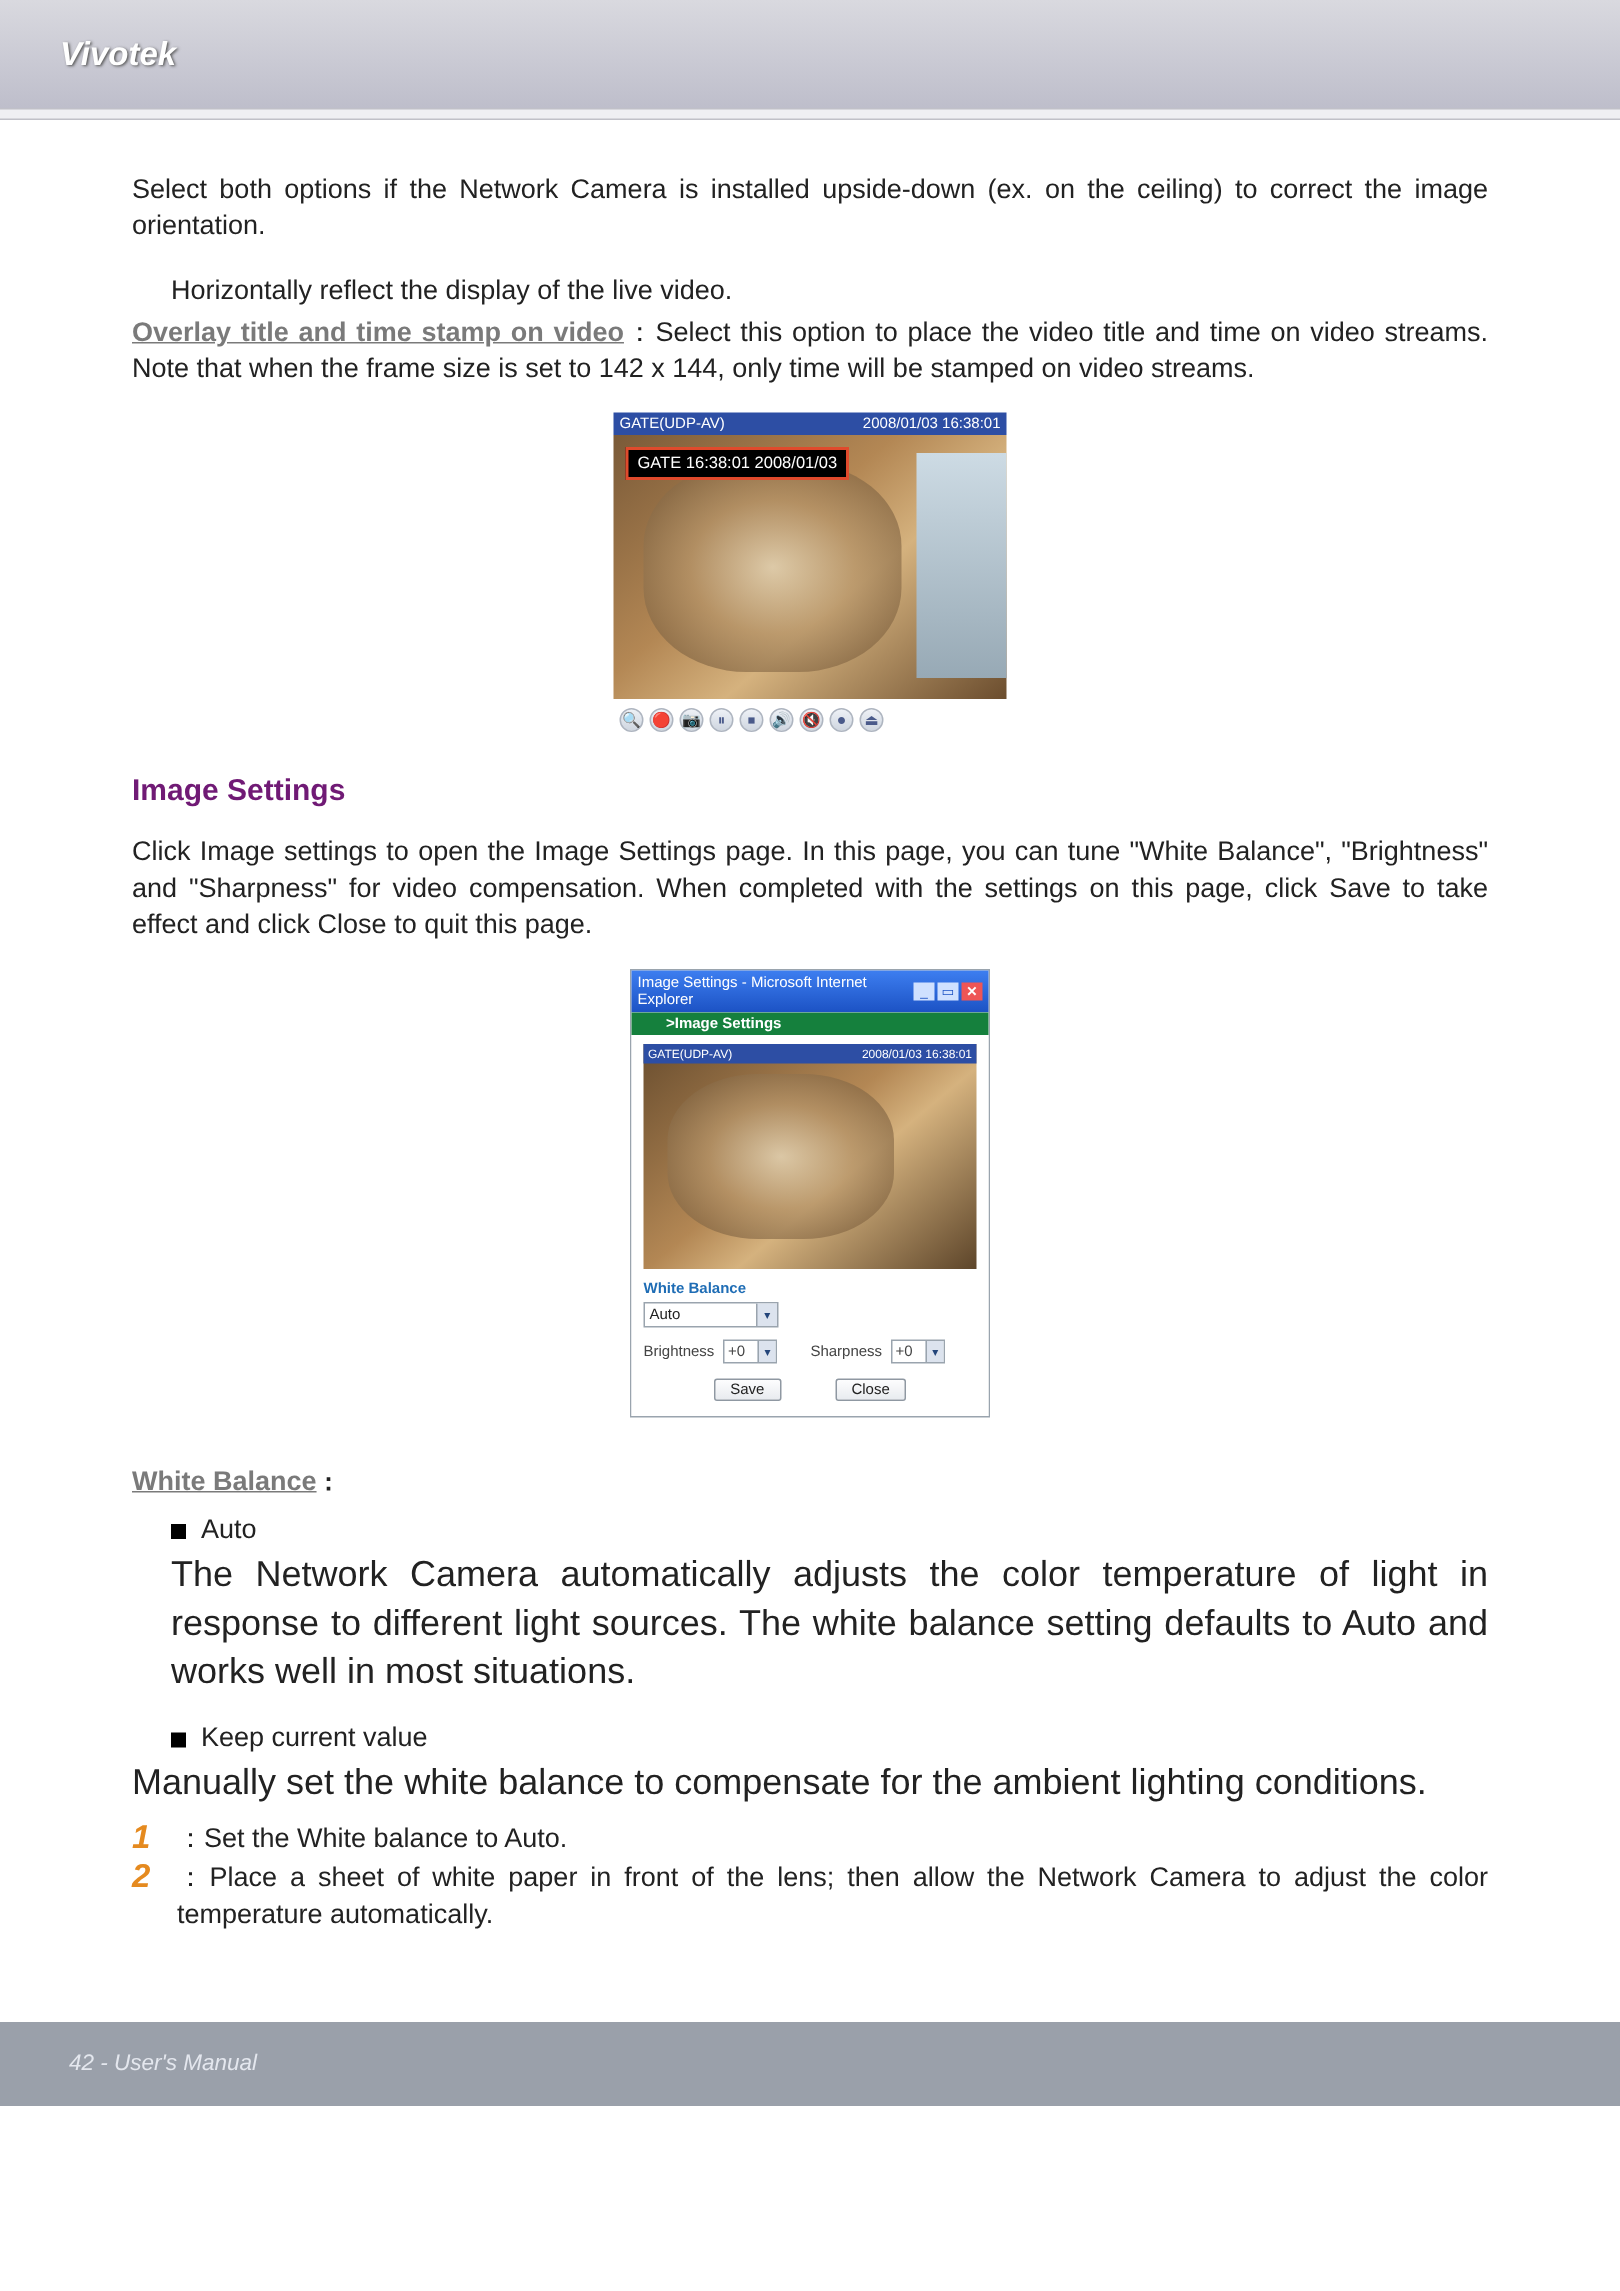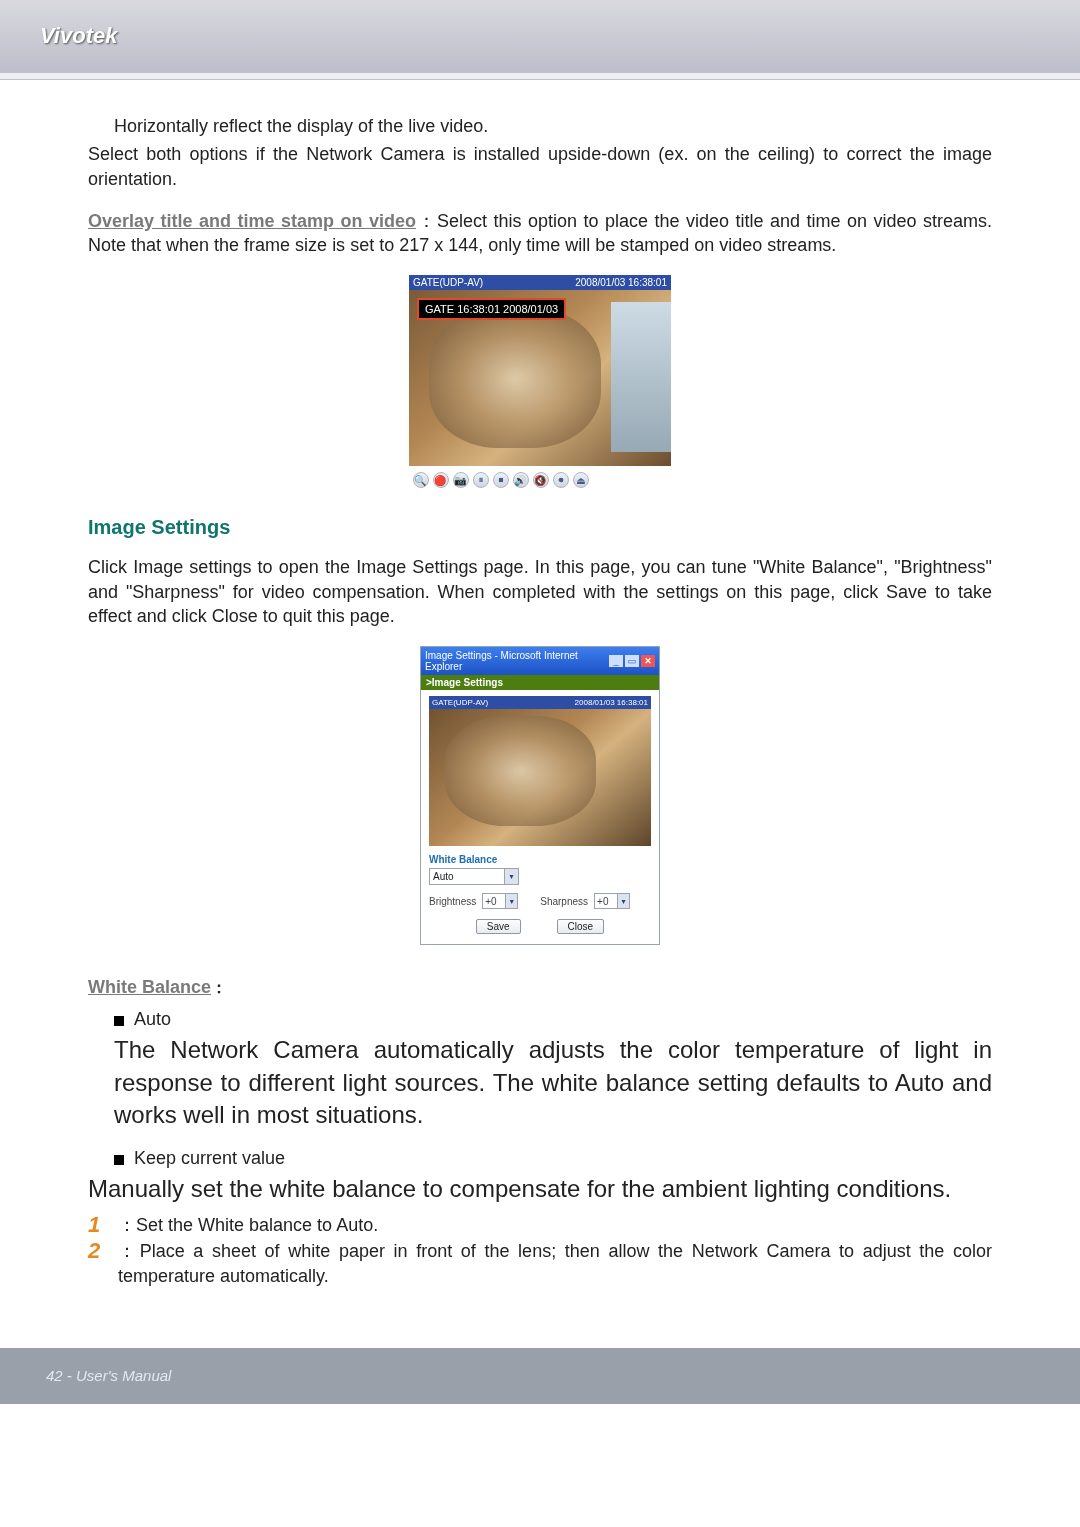--- a/index.html
+++ b/index.html
@@ -5,21 +5,21 @@
   * { margin:0; padding:0; box-sizing:border-box; }
   body { font-family: Arial, Helvetica, sans-serif; font-size:16px; background:#fff; width:1080px; }
   .topbar { background:linear-gradient(#d9d9df,#bebecb); height:72px; display:flex; align-items:center; padding:16px 40px; }
   .brand { color:#fff; font-weight:bold; font-style:italic; font-size:22px; text-shadow:1px 1px 2px #555; }
   .thinbar { height:8px; background:#efeff3; border-top:1px solid #c0c0c8; border-bottom:1px solid #c0c0c8; }
   .page { padding:30px 88px 0 88px; color:#222; }
   .indent { padding-left:26px; }
   .para { margin:4px 0 18px 0; font-size:18px; line-height:1.35; text-align:justify; }
   .para-small-gap { margin-bottom:4px; }
   .overlay-label { color:#7a7a7a; font-weight:bold; text-decoration:underline; }
-  .sec-title { color:#0f766e; font-weight:bold; font-size:20px; margin:22px 0 16px 0; }
+  .sec-title { color:#701a75; font-weight:bold; font-size:20px; margin:22px 0 16px 0; }
   .sub-label { color:#7a7a7a; font-weight:bold; text-decoration:underline; font-size:18px; }
   .colon { font-weight:bold; }
   .bullet-row { display:flex; align-items:flex-start; gap:10px; margin:4px 0 4px 0; }
   .bullet-sq { width:10px; height:10px; background:#000; margin-top:7px; flex:none; }
   .bullet-text { font-size:18px; }
   .sub-para { font-size:24px; line-height:1.35; text-align:justify; margin:0 0 16px 0; }
   .step-row { display:flex; gap:10px; align-items:flex-start; margin:2px 0; }
   .step-num { color:#e58a1f; font-weight:bold; font-size:22px; font-style:italic; width:20px; flex:none; line-height:1.1; font-family:Arial, sans-serif; }
   .step-text { font-size:18px; line-height:1.35; text-align:justify; flex:1; }
   .footerbar { background:#9aa0aa; height:56px; margin-top:60px; display:flex; align-items:center; padding:6px 46px; }
@@ -37,21 +37,21 @@
   .shot1-controls span { width:16px; height:16px; border-radius:50%; background:linear-gradient(#eef1f6,#cfd6e0); border:1px solid #aeb5c0; font-size:10px; display:flex; align-items:center; justify-content:center; color:#4a5a8a; }
 
   
   .shot2-wrap { display:flex; justify-content:center; margin:10px 0 32px 0; }
   .shot2 { width:240px; border:1px solid #9aa4ae; font-family:Tahoma, sans-serif; }
   .shot2-title { background:linear-gradient(#3d7ef0,#1c52c4); color:#fff; font-size:10px; padding:3px 4px; display:flex; align-items:center; justify-content:space-between; }
   .shot2-title-icons { display:flex; gap:2px; }
   .shot2-title-icons span { width:14px; height:12px; background:#cfe0ff; display:flex; align-items:center; justify-content:center; font-size:9px; color:#1c52c4; }
   .shot2-title-icons .closebtn { background:#e55; color:#fff; font-weight:bold; }
   .shot2-body { background:#fff; padding:0 0 10px 0; }
-  .shot2-crumb { background:#4d7c0f; color:#fff; font-size:10px; font-weight:bold; padding:2px 5px; }
+  .shot2-crumb { background:#15803d; color:#fff; font-size:10px; font-weight:bold; padding:2px 23px; }
   .shot2-preview { margin:6px 8px; position:relative; height:150px; background:linear-gradient(140deg,#6a4e2f 0%, #b38754 45%, #d5b27e 60%, #5d452a 100%); }
   .shot2-preview::before { content:""; position:absolute; inset:20px 55px 20px 16px; background:radial-gradient(ellipse at center,#e8dcc0 0%, #b59469 45%, #6a4e2f 100%); border-radius:40%; opacity:.75; }
   .shot2-preview-bar { position:absolute; top:0; left:0; right:0; background:#2d4ea4; color:#fff; font-size:8px; padding:2px 3px; display:flex; justify-content:space-between; }
   .shot2-section { margin:8px 8px 6px 8px; }
   .shot2-fieldset-label { color:#1f6db5; font-size:10px; font-weight:bold; margin-bottom:3px; }
   .shot2-select { width:90px; height:17px; border:1px solid #9aa4ae; font-size:10px; background:#fff; padding:0 3px; display:flex; align-items:center; justify-content:space-between; }
   .shot2-select .arr { background:#dce3ee; border-left:1px solid #9aa4ae; width:14px; height:15px; display:flex; align-items:center; justify-content:center; color:#23457a; font-size:8px; margin-right:-3px; }
   .shot2-row { display:flex; align-items:center; gap:6px; margin:8px 8px 0 8px; font-size:10px; color:#444; }
   .shot2-mini { width:36px; height:16px; border:1px solid #9aa4ae; background:#fff; display:flex; align-items:center; justify-content:space-between; padding:0 2px; }
   .shot2-mini .arr { background:#dce3ee; width:12px; height:14px; display:flex; align-items:center; justify-content:center; border-left:1px solid #9aa4ae; margin-right:-2px; font-size:8px; color:#23457a;}
@@ -63,26 +63,26 @@
 </head>
 <body>
 
 <div class="topbar">
   <span class="brand">Vivotek</span>
 </div>
 <div class="thinbar"></div>
 
 <div class="page">
 
+  <div class="para">Select both options if the Network Camera is installed upside-down (ex. on the ceiling) to correct the image orientation.</div>
+
   <div class="para indent para-small-gap">Horizontally reflect the display of the live video.</div>
 
-  <div class="para">Select both options if the Network Camera is installed upside-down (ex. on the ceiling) to correct the image orientation.</div>
-
   <div class="para">
-    <span class="overlay-label">Overlay title and time stamp on video</span><span>：Select this option to place the video title and time on video streams. Note that when the frame size is set to 217 x 144, only time will be stamped on video streams.</span>
+    <span class="overlay-label">Overlay title and time stamp on video</span><span>：Select this option to place the video title and time on video streams. Note that when the frame size is set to 142 x 144, only time will be stamped on video streams.</span>
   </div>
 
   <div class="shot1-wrap">
     <div class="shot1">
       <div class="shot1-top">
         <span>GATE(UDP-AV)</span>
         <span>2008/01/03 16:38:01</span>
       </div>
       <div class="shot1-room">
         <div class="shot1-stamp">GATE 16:38:01 2008/01/03</div>

